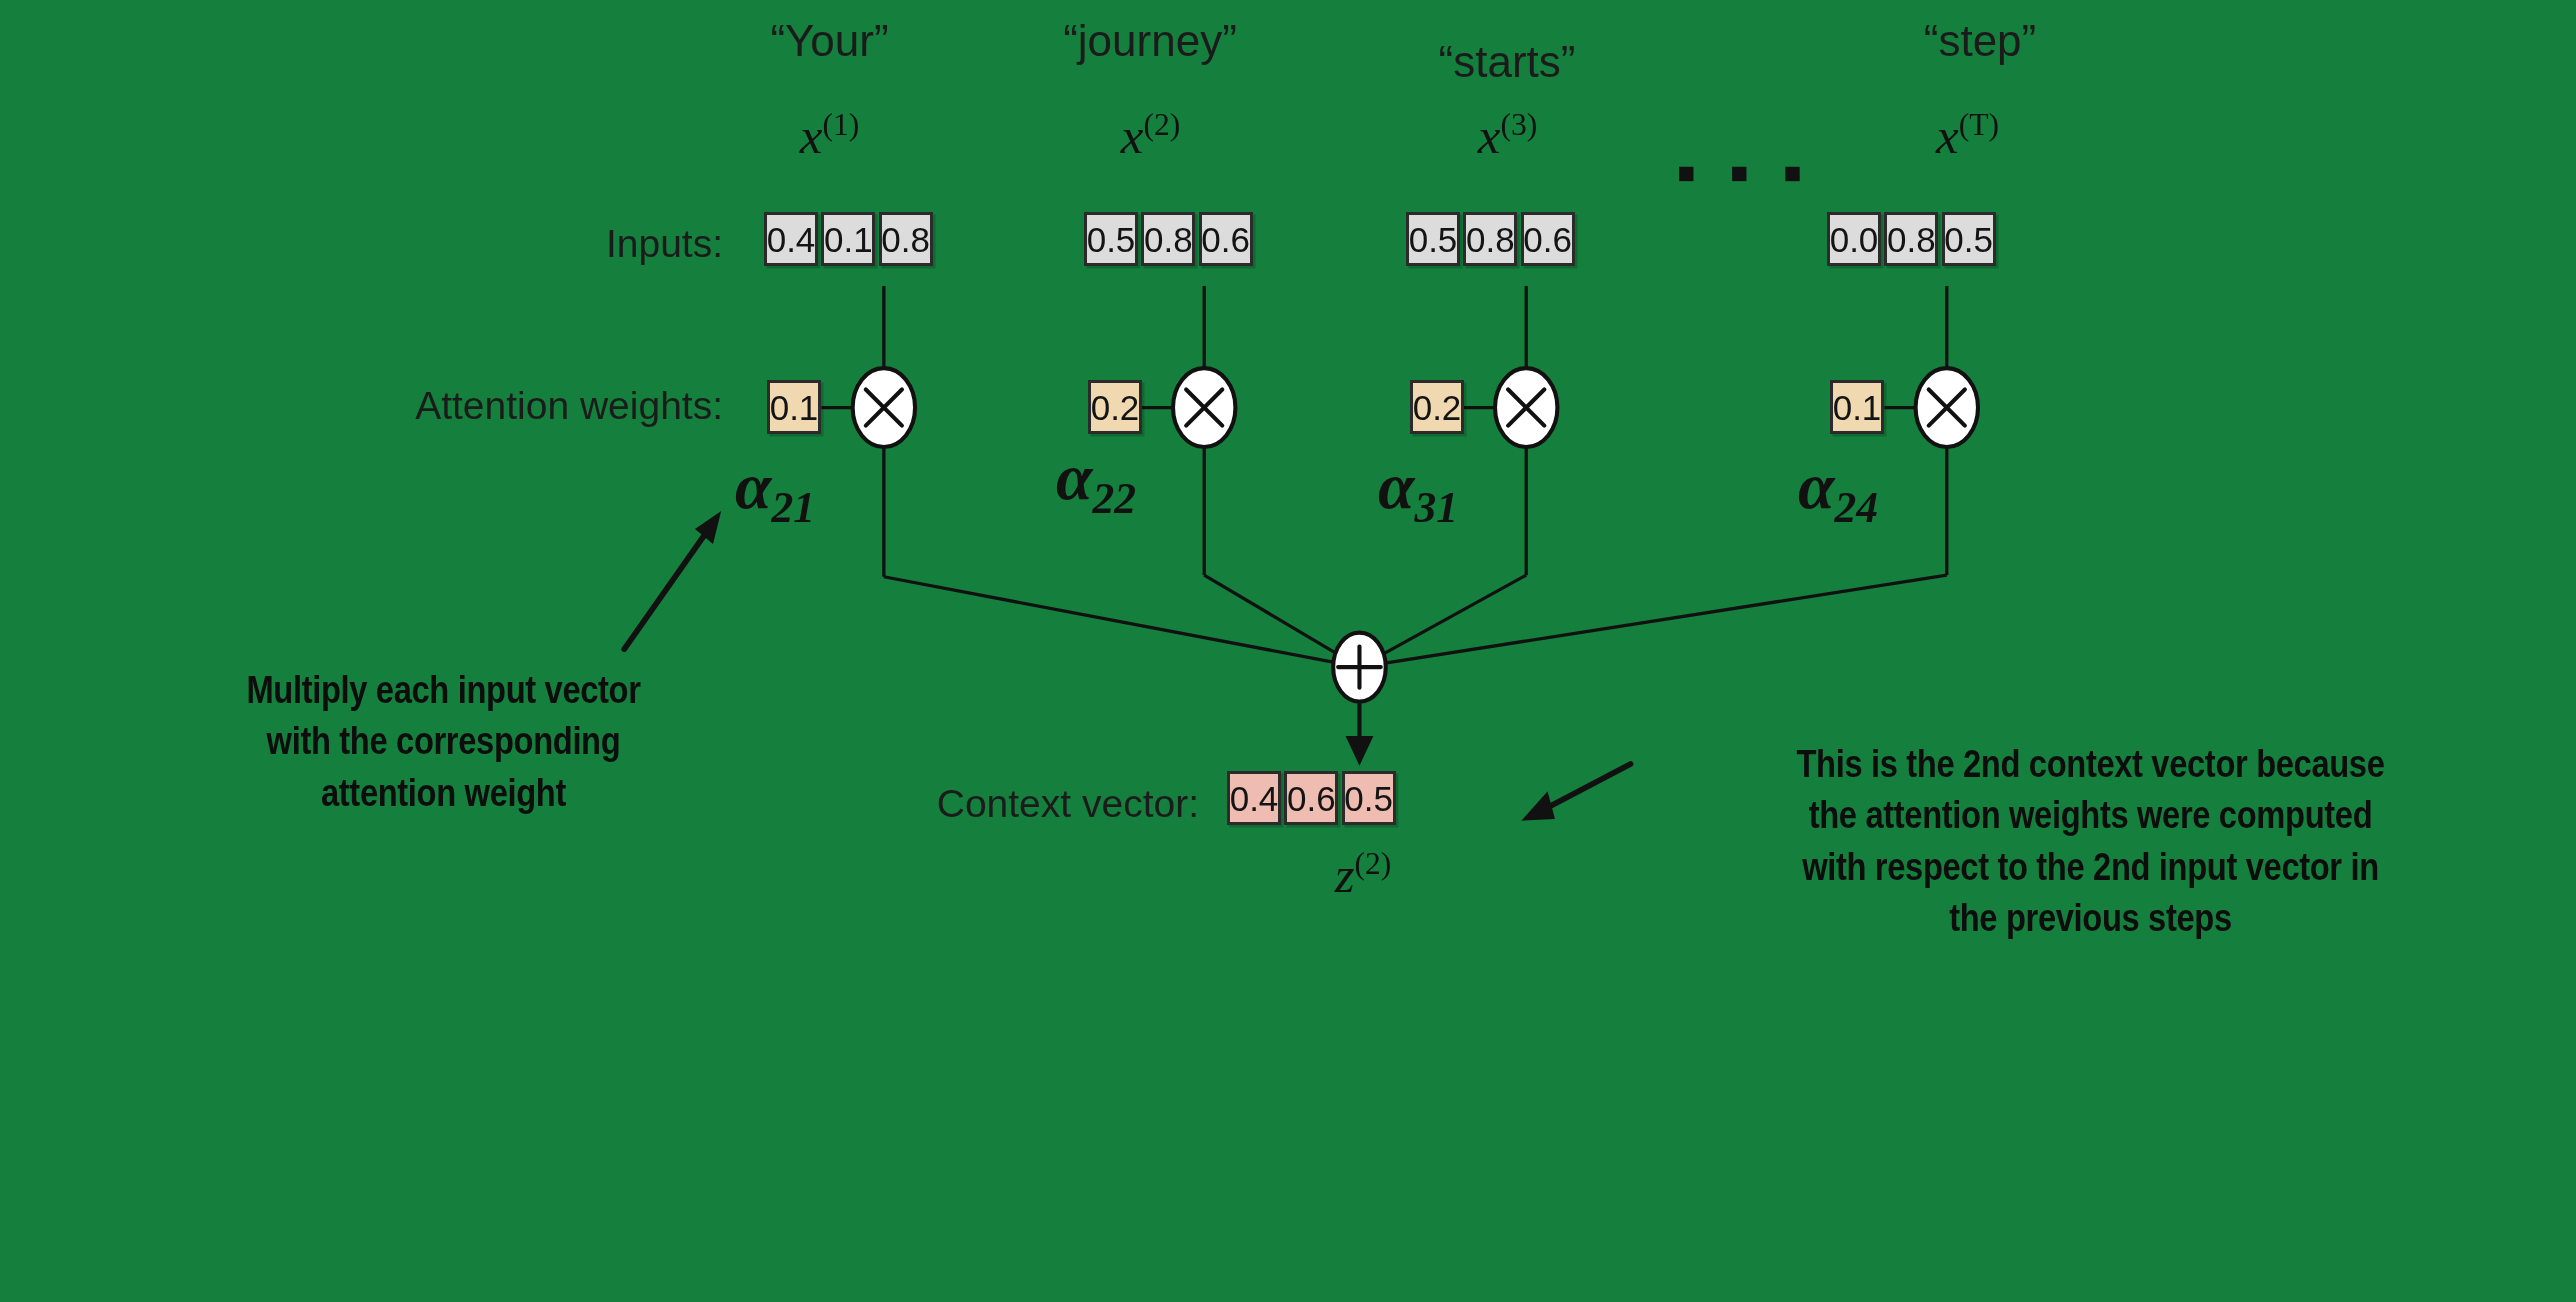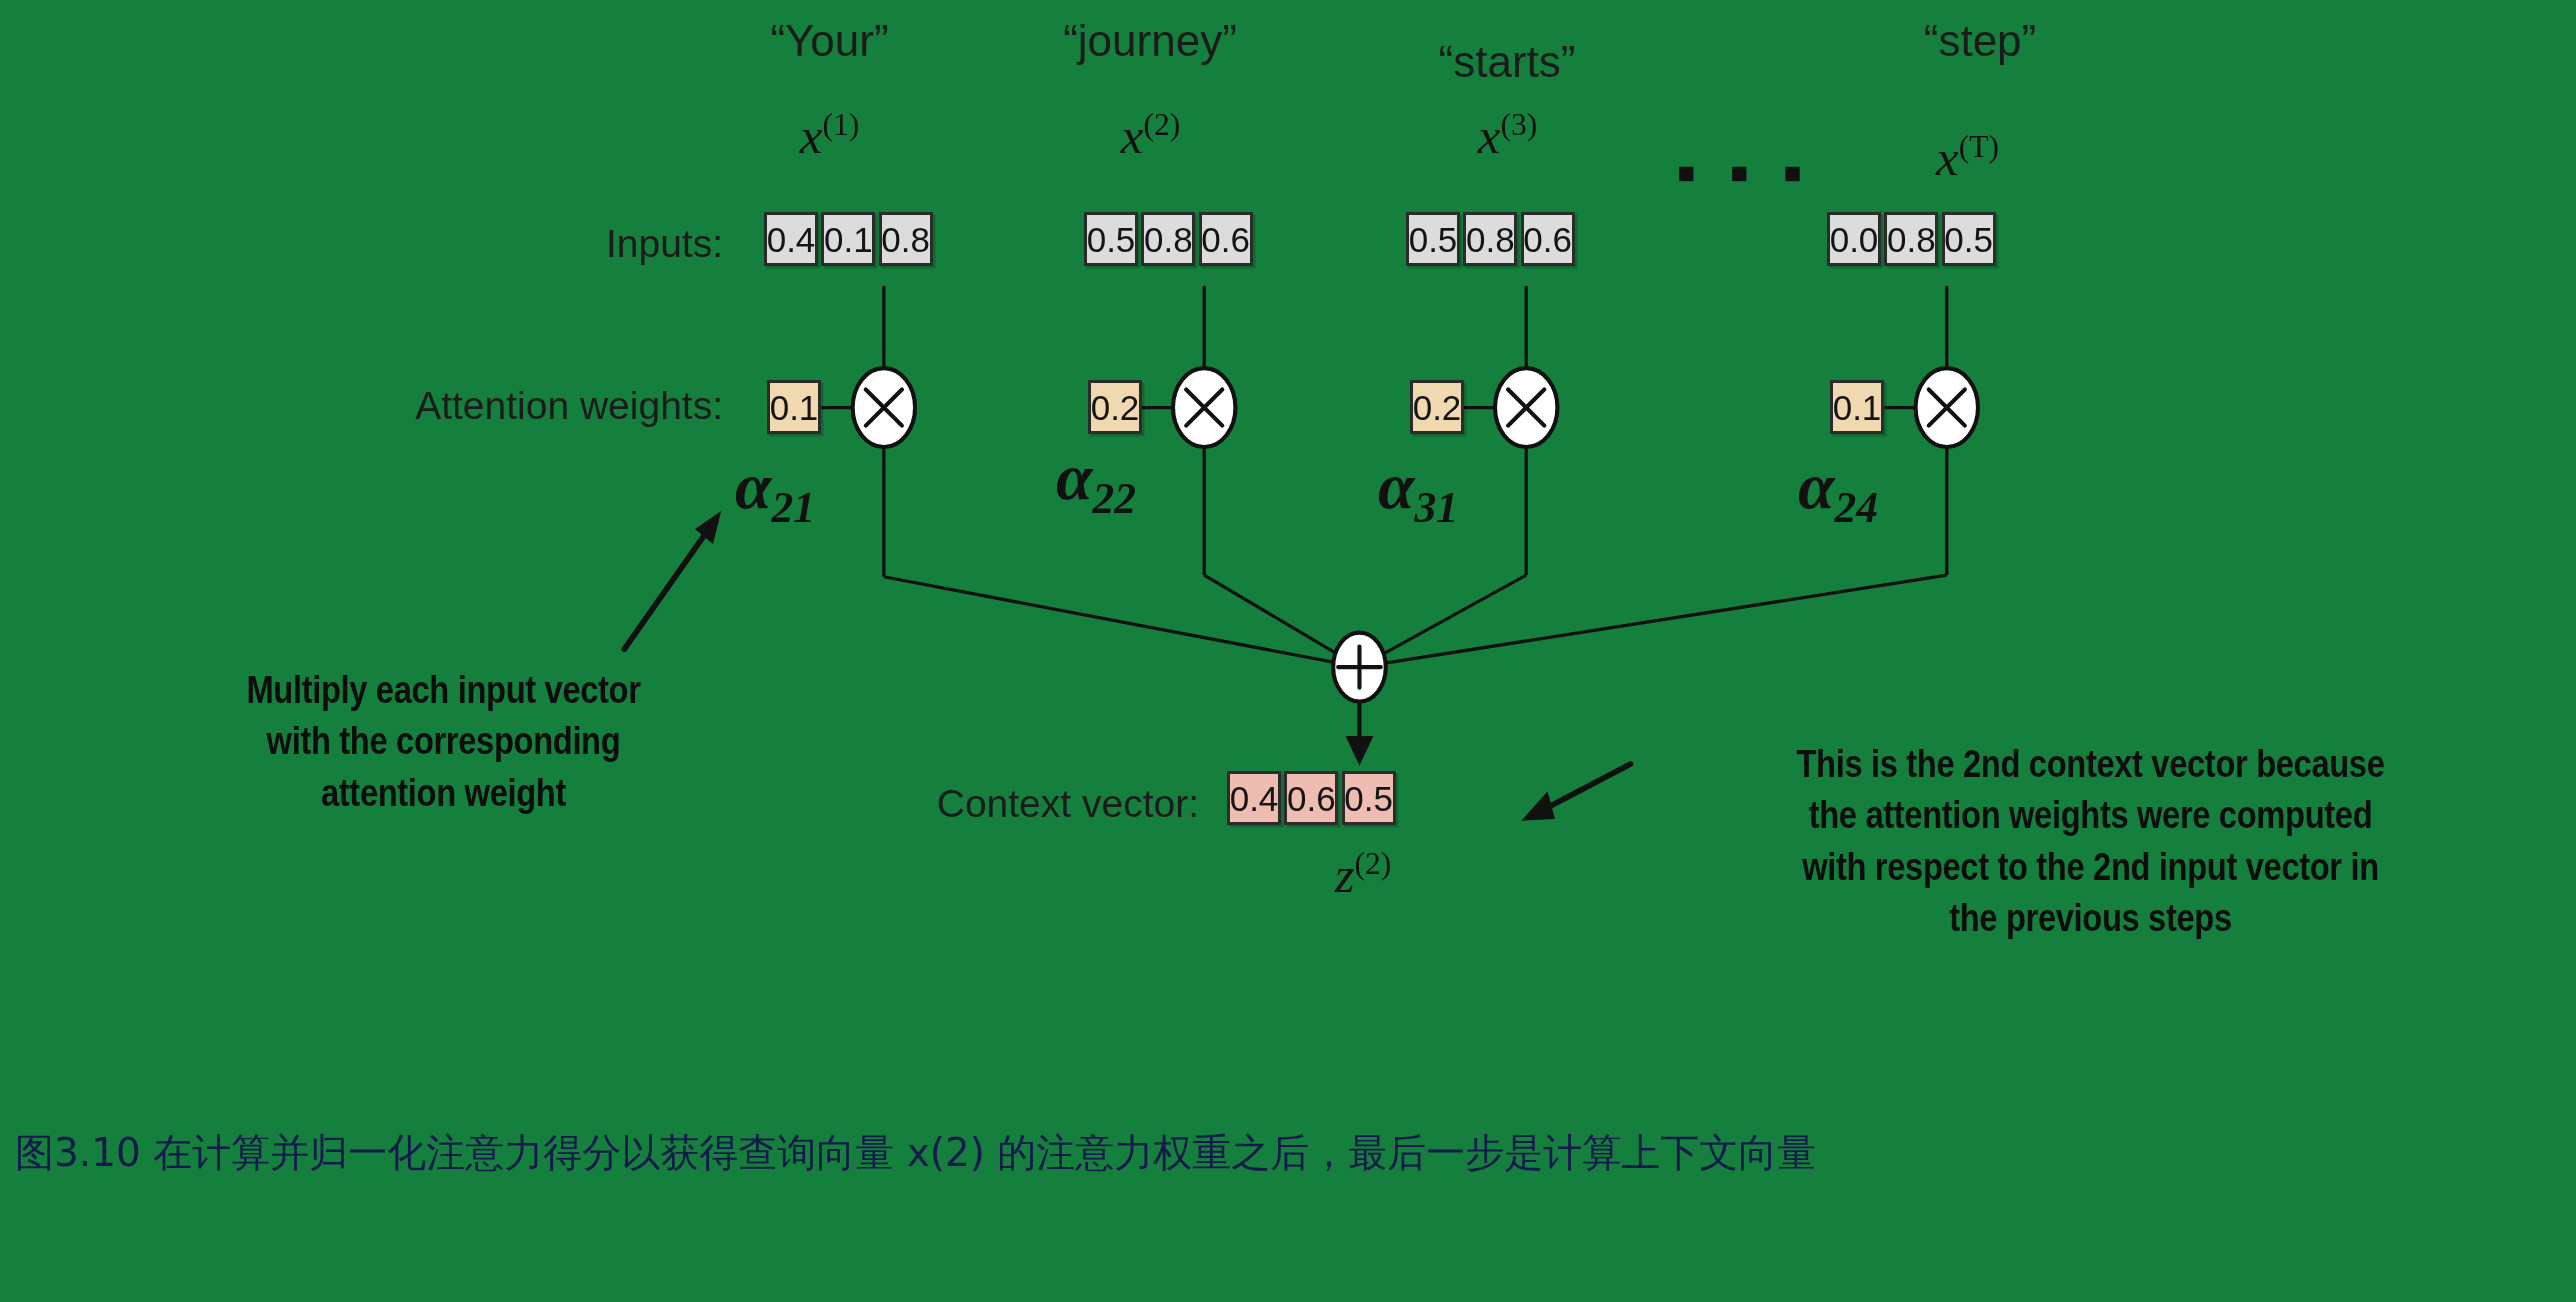--- a/index.html
+++ b/index.html
@@ -202,21 +202,21 @@
 
   <div class="abs mathvar" style="left:739px; top:107px; width:181px;">
     <span>x</span><sup>(1)</sup>
   </div>
   <div class="abs mathvar" style="left:1060px; top:107px; width:181px;">
     <span>x</span><sup>(2)</sup>
   </div>
   <div class="abs mathvar" style="left:1417px; top:107px; width:181px;">
     <span>x</span><sup>(3)</sup>
   </div>
-  <div class="abs mathvar" style="left:1877px; top:107px; width:181px;margin-top:22px;">
+  <div class="abs mathvar" style="left:1877px; top:107px; width:181px;">
     <span>x</span><sup>(T)</sup>
   </div>
 
   <div class="abs dots" style="left:1676px; top:160px;">▪ ▪ ▪</div>
 
   <div class="abs rowlabel" style="left:493px; top:222px; width:230px;">Inputs:</div>
 
   <div class="abs vecgroup" style="left:764px; top:212px;">
     <div class="cell cell-input">0.4</div>
     <div class="cell cell-input">0.1</div>
@@ -277,17 +277,16 @@
   </div>
 
   <div class="abs annot" style="left:1610px; top:739px; width:961px;">
     <div>This is the 2nd context vector because</div>
     <div>the attention weights were computed</div>
     <div>with respect to the 2nd input vector in</div>
     <div>the previous steps</div>
   </div>
 
   <div class="abs caption" style="left:15px; top:1125px; width:2555px;">
-    <div>图3.10 在计算并归一化注意力得分以获得查询向量 x(2) 的注意力权重之后，最后一步是计算上下文向量</div>
   </div>
 
 </div>
 
 
 </body></html>

